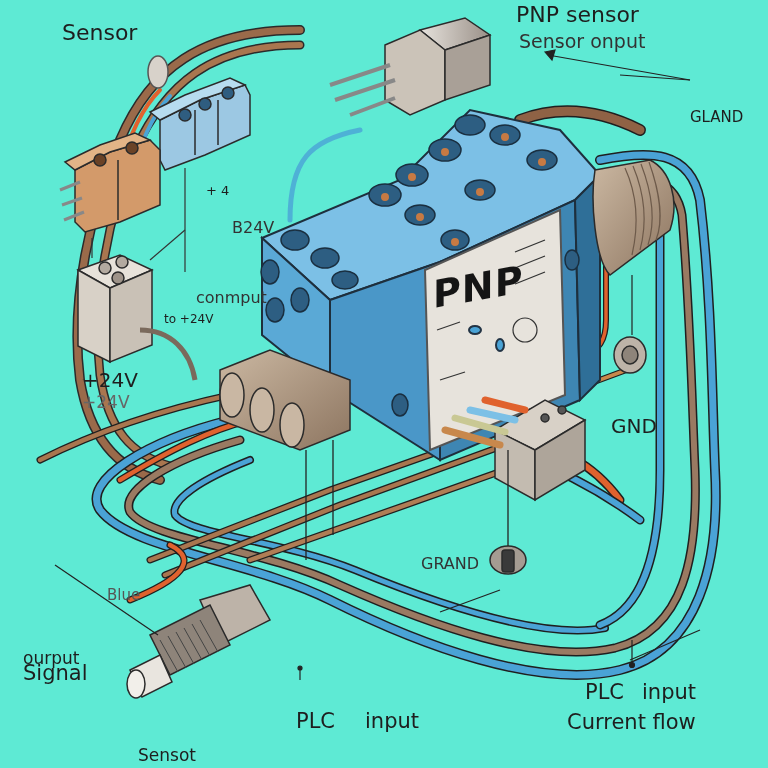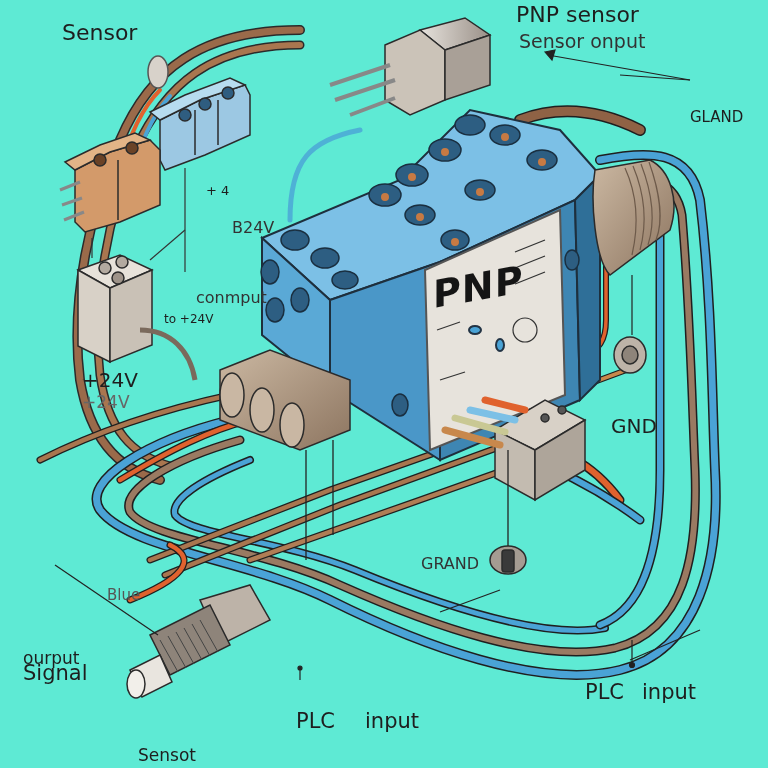--- a/index.html
+++ b/index.html
@@ -289,14 +289,15 @@
 <div class="lbl l-grand">GRAND</div>
 <div class="lbl l-blue">Blue</div>
 <div class="lbl l-signal">Signal</div>
 <div class="lbl l-ourput">ourput</div>
 <div class="lbl l-plc-mid">
   <span>PLC</span><span class="gap"></span><span>input</span>
 </div>
 <div class="lbl l-plc-right">
   <span>PLC</span><span class="gap"></span><span>input</span>
 </div>
+<div class="lbl l-current">Current flow</div>
 <div class="lbl l-sensot">Sensot</div>
 </div>
 
 </body></html>

